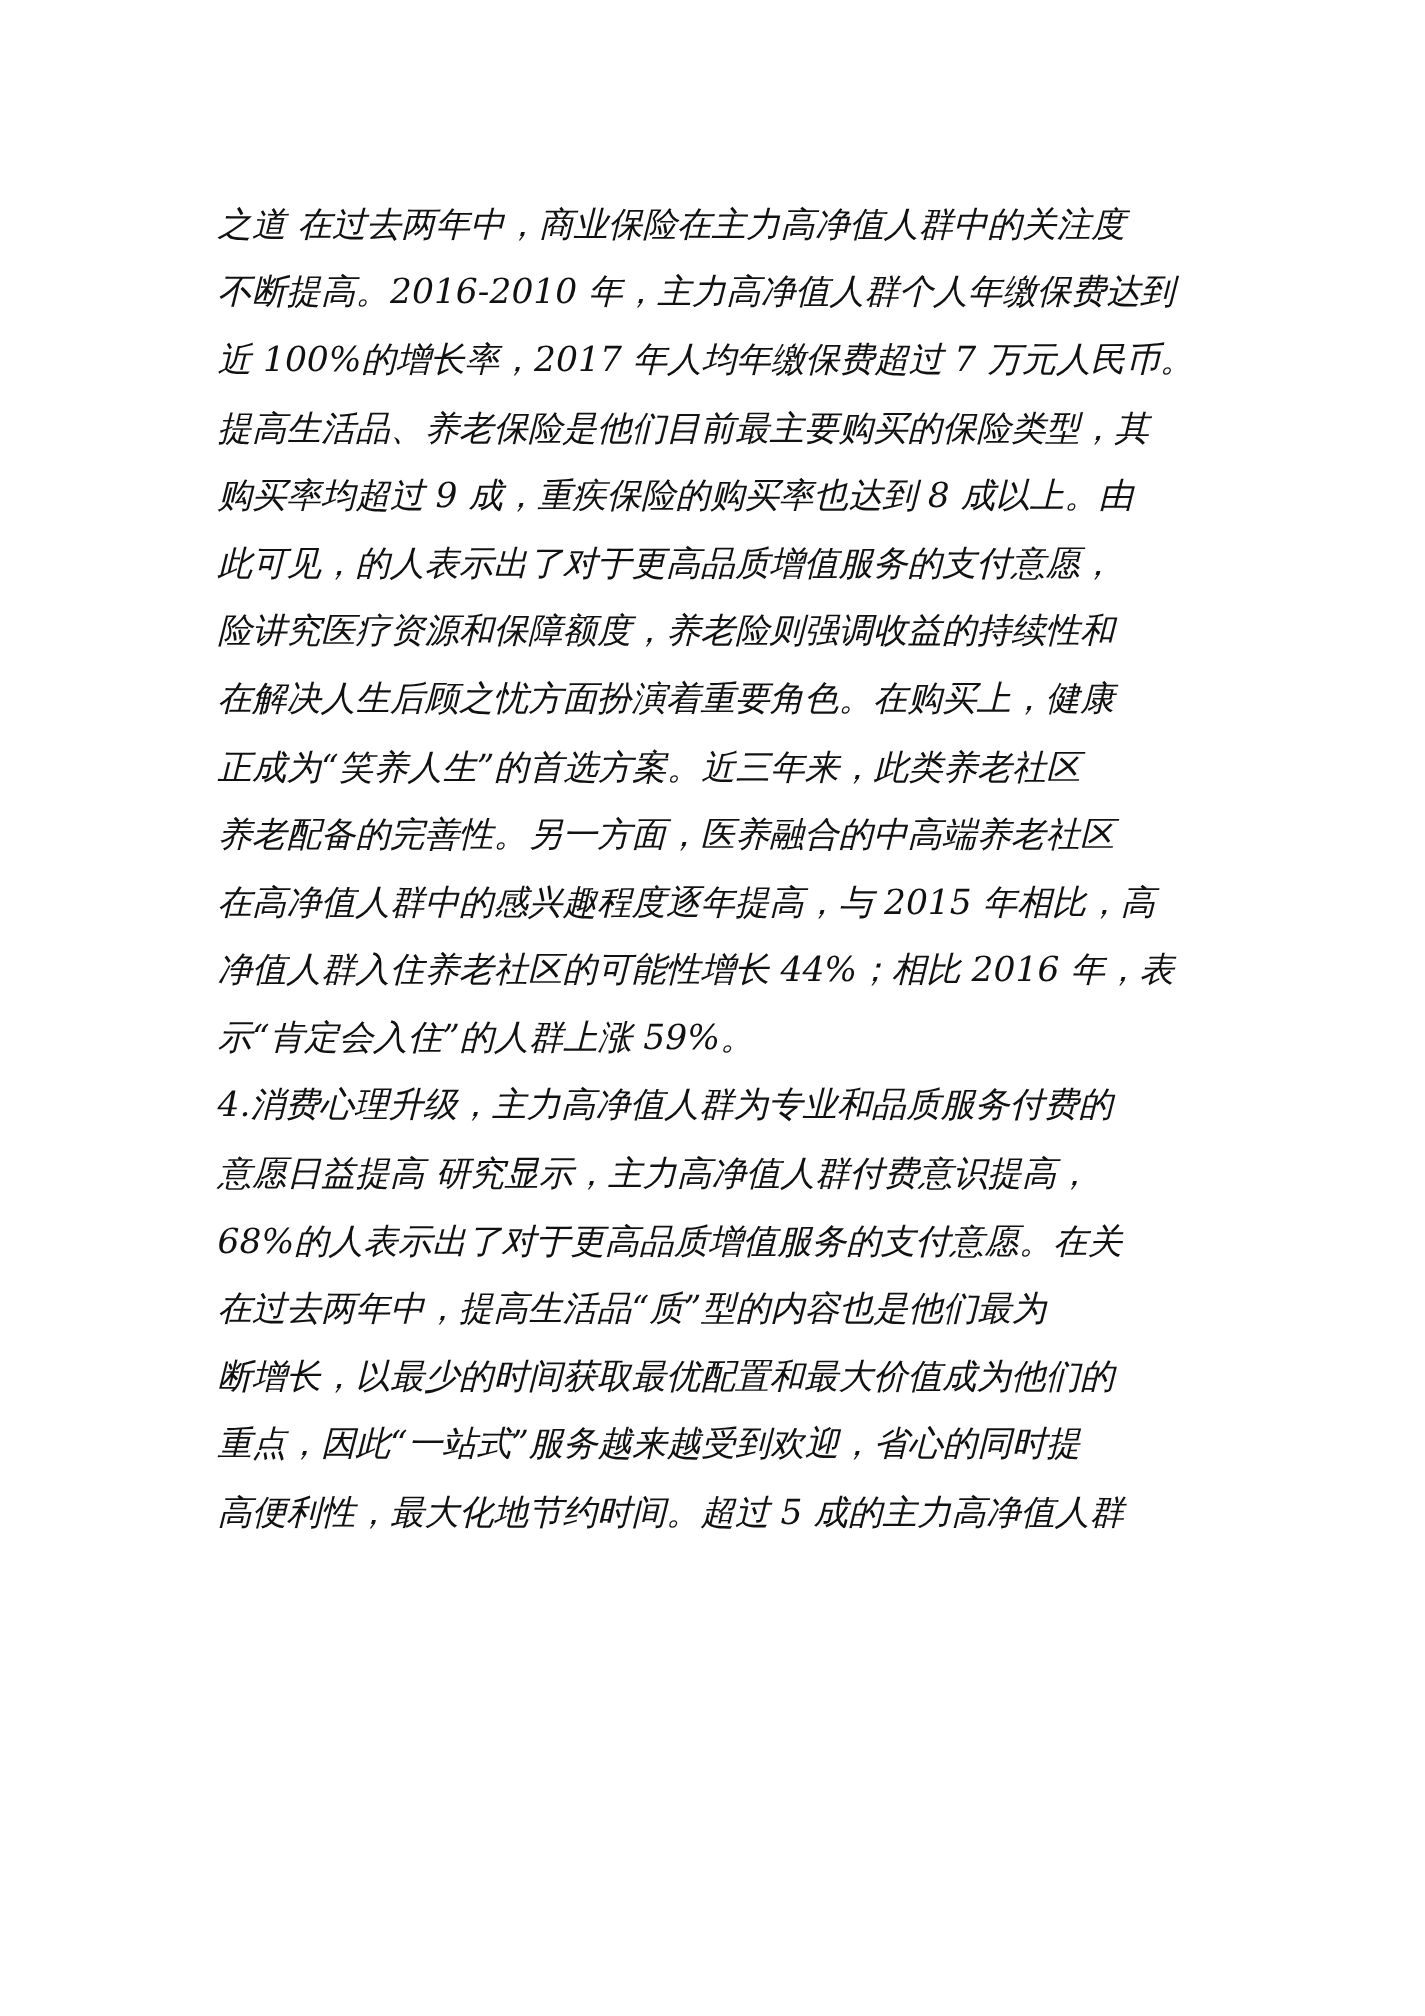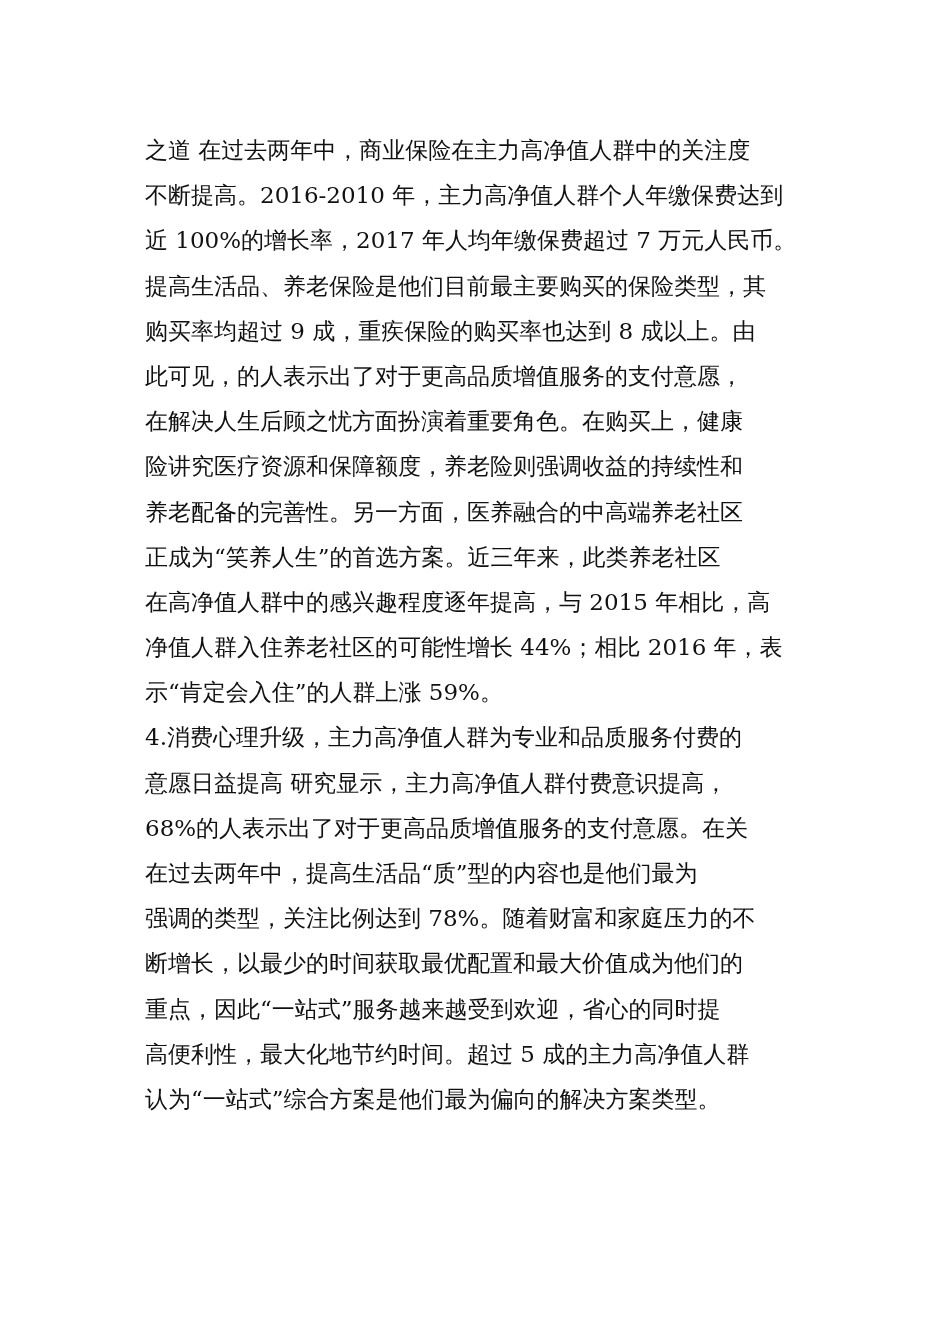--- a/index.html
+++ b/index.html
@@ -5,47 +5,46 @@
   html, body { margin: 0; padding: 0; background: #ffffff; }
   body { width: 950px; height: 1344px; position: relative; overflow: hidden; }
   .page {
     position: absolute;
     left: 145px;
     top: 128px;
     width: 665px;
     font-family: "DejaVu Serif", "Liberation Serif", serif;
     font-size: 23px;
     color: #111111;
+    font-style: italic;
   }
   .line {
     height: 45.2px;
     line-height: 45.2px;
     white-space: nowrap;
     letter-spacing: 0px;
   }
 </style>
 </head>
 <body>
 
 <div class="page">
   <div class="line">之道 在过去两年中，商业保险在主力高净值人群中的关注度</div>
   <div class="line">不断提高。2016-2010 年，主力高净值人群个人年缴保费达到</div>
   <div class="line">近 100%的增长率，2017 年人均年缴保费超过 7 万元人民币。</div>
   <div class="line">提高生活品、养老保险是他们目前最主要购买的保险类型，其</div>
   <div class="line">购买率均超过 9 成，重疾保险的购买率也达到 8 成以上。由</div>
   <div class="line">此可见，的人表示出了对于更高品质增值服务的支付意愿，</div>
+  <div class="line">险讲究医疗资源和保障额度，养老险则强调收益的持续性和</div>
   <div class="line">在解决人生后顾之忧方面扮演着重要角色。在购买上，健康</div>
-  <div class="line">险讲究医疗资源和保障额度，养老险则强调收益的持续性和</div>
+  <div class="line">正成为“笑养人生”的首选方案。近三年来，此类养老社区</div>
   <div class="line">养老配备的完善性。另一方面，医养融合的中高端养老社区</div>
-  <div class="line">正成为“笑养人生”的首选方案。近三年来，此类养老社区</div>
   <div class="line">在高净值人群中的感兴趣程度逐年提高，与 2015 年相比，高</div>
   <div class="line">净值人群入住养老社区的可能性增长 44%；相比 2016 年，表</div>
   <div class="line">示“肯定会入住”的人群上涨 59%。</div>
   <div class="line">4.消费心理升级，主力高净值人群为专业和品质服务付费的</div>
   <div class="line">意愿日益提高 研究显示，主力高净值人群付费意识提高，</div>
   <div class="line">68%的人表示出了对于更高品质增值服务的支付意愿。在关</div>
   <div class="line">在过去两年中，提高生活品“质”型的内容也是他们最为</div>
-  <div class="line">强调的类型，关注比例达到 78%。随着财富和家庭压力的不</div>
   <div class="line">断增长，以最少的时间获取最优配置和最大价值成为他们的</div>
   <div class="line">重点，因此“一站式”服务越来越受到欢迎，省心的同时提</div>
   <div class="line">高便利性，最大化地节约时间。超过 5 成的主力高净值人群</div>
-  <div class="line">认为“一站式”综合方案是他们最为偏向的解决方案类型。</div>
 </div>
 
 </body></html>

